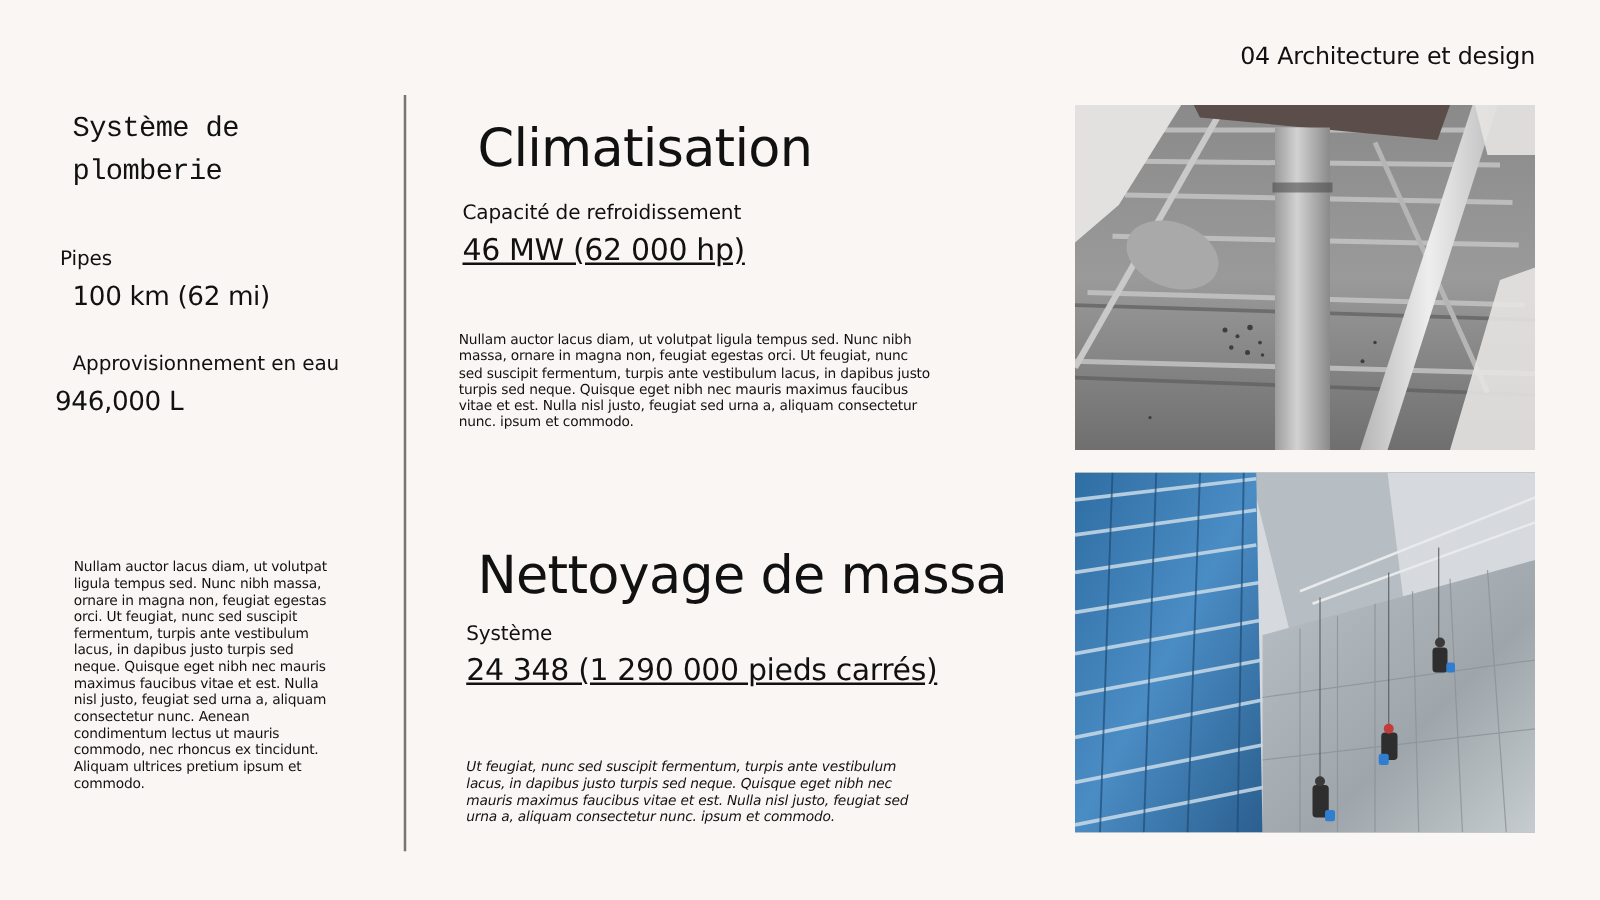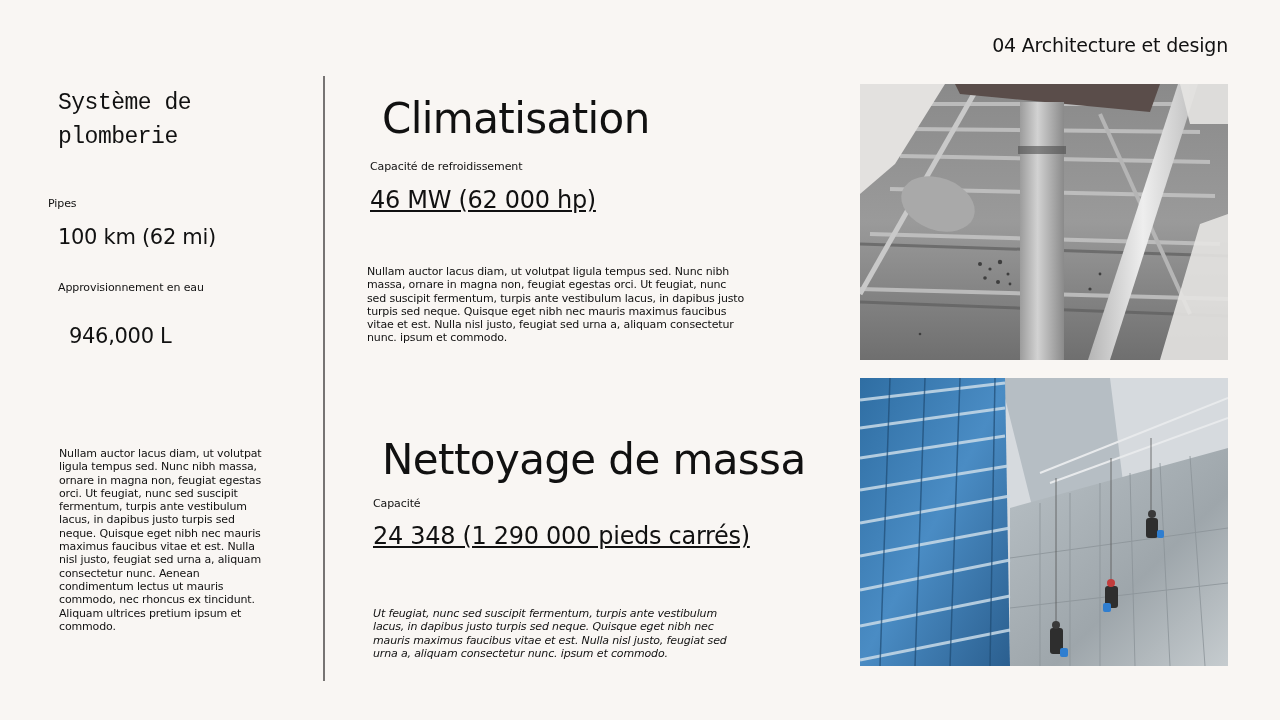--- a/index.html
+++ b/index.html
@@ -39,21 +39,21 @@
       top: 86px;
       width: 260px;
       font-size: 23px;
       line-height: 34px;
       letter-spacing: -0.5px;
       margin: 0;
       font-weight: normal;
       font-family: Liberation Mono, monospace;
     }
     .label {
-      font-size: 11px;
+      font-size: 16px;
       letter-spacing: -0.1px;
       white-space: nowrap;
     }
     .value-md {
       font-size: 21px;
       letter-spacing: -0.3px;
       white-space: nowrap;
     }
     .body-text {
       font-size: 11px;
@@ -100,33 +100,33 @@
 <body>
 
 <div class="abs section-tag">04 Architecture et design</div>
 
 <h1 class="abs left-title">Système de plomberie</h1>
 
 <div class="abs label" style="left:48px; top:197px;">Pipes</div>
 <div class="abs value-md" style="left:58px; top:225px;">100 km (62 mi)</div>
 
 <div class="abs label" style="left:58px; top:281px;">Approvisionnement en eau</div>
-<div class="abs value-md" style="left:69px; top:309px;margin-top:15px;">946,000 L</div>
+<div class="abs value-md" style="left:44px; top:309px;">946,000 L</div>
 
 <p class="abs body-text" style="left:59px; top:447px; width:206px;">Nullam auctor lacus diam, ut volutpat ligula tempus sed. Nunc nibh massa, ornare in magna non, feugiat egestas orci. Ut feugiat, nunc sed suscipit fermentum, turpis ante vestibulum lacus, in dapibus justo turpis sed neque. Quisque eget nibh nec mauris maximus faucibus vitae et est. Nulla nisl justo, feugiat sed urna a, aliquam consectetur nunc. Aenean condimentum lectus ut mauris commodo, nec rhoncus ex tincidunt. Aliquam ultrices pretium ipsum et commodo.</p>
 
 <div class="abs divider"></div>
 
 <h2 class="abs mid-title" style="left:366px; top:78px;">Climatisation</h2>
 <div class="abs label" style="left:370px; top:160px;">Capacité de refroidissement</div>
 <div class="abs value-mid" style="left:370px; top:186px;">46 MW (62 000 hp)</div>
 <p class="abs body-text" style="left:367px; top:265px; width:380px;">Nullam auctor lacus diam, ut volutpat ligula tempus sed. Nunc nibh massa, ornare in magna non, feugiat egestas orci. Ut feugiat, nunc sed suscipit fermentum, turpis ante vestibulum lacus, in dapibus justo turpis sed neque. Quisque eget nibh nec mauris maximus faucibus vitae et est. Nulla nisl justo, feugiat sed urna a, aliquam consectetur nunc. ipsum et commodo.</p>
 
 <h2 class="abs mid-title" style="left:366px; top:419px;">Nettoyage de massa</h2>
-<div class="abs label" style="left:373px; top:497px;">Capacité</div>
+<div class="abs label" style="left:373px; top:497px;">Système</div>
 <div class="abs value-mid" style="left:373px; top:522px;">24 348 (1 290 000 pieds carrés)</div>
 <p class="abs body-text" style="left:373px; top:607px; width:370px;font-style:italic;">Ut feugiat, nunc sed suscipit fermentum, turpis ante vestibulum lacus, in dapibus justo turpis sed neque. Quisque eget nibh nec mauris maximus faucibus vitae et est. Nulla nisl justo, feugiat sed urna a, aliquam consectetur nunc. ipsum et commodo.</p>
 
 <div class="abs photo photo-top">
   <svg width="368" height="276" viewBox="0 0 368 276" xmlns="http://www.w3.org/2000/svg">
     <defs>
       <linearGradient id="wallG" x1="0" y1="0" x2="0" y2="1">
         <stop offset="0" stop-color="#8a8a8a"></stop>
         <stop offset="0.5" stop-color="#9a9a9a"></stop>
         <stop offset="1" stop-color="#6f6f6f"></stop>

